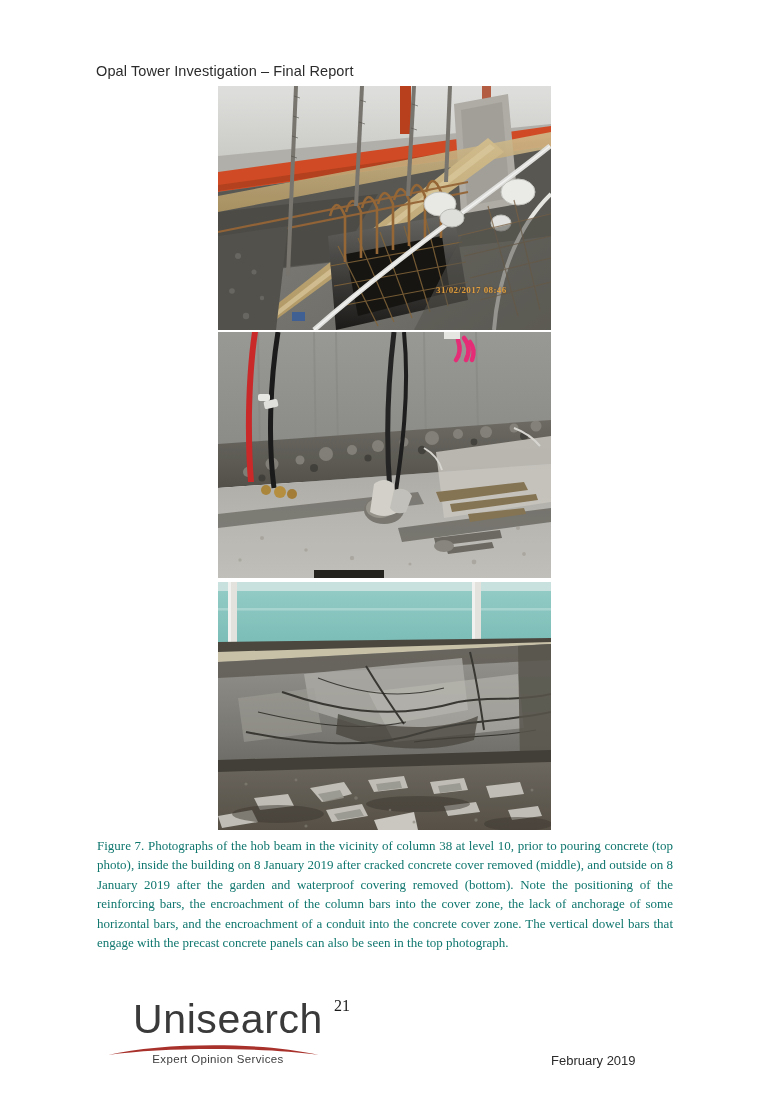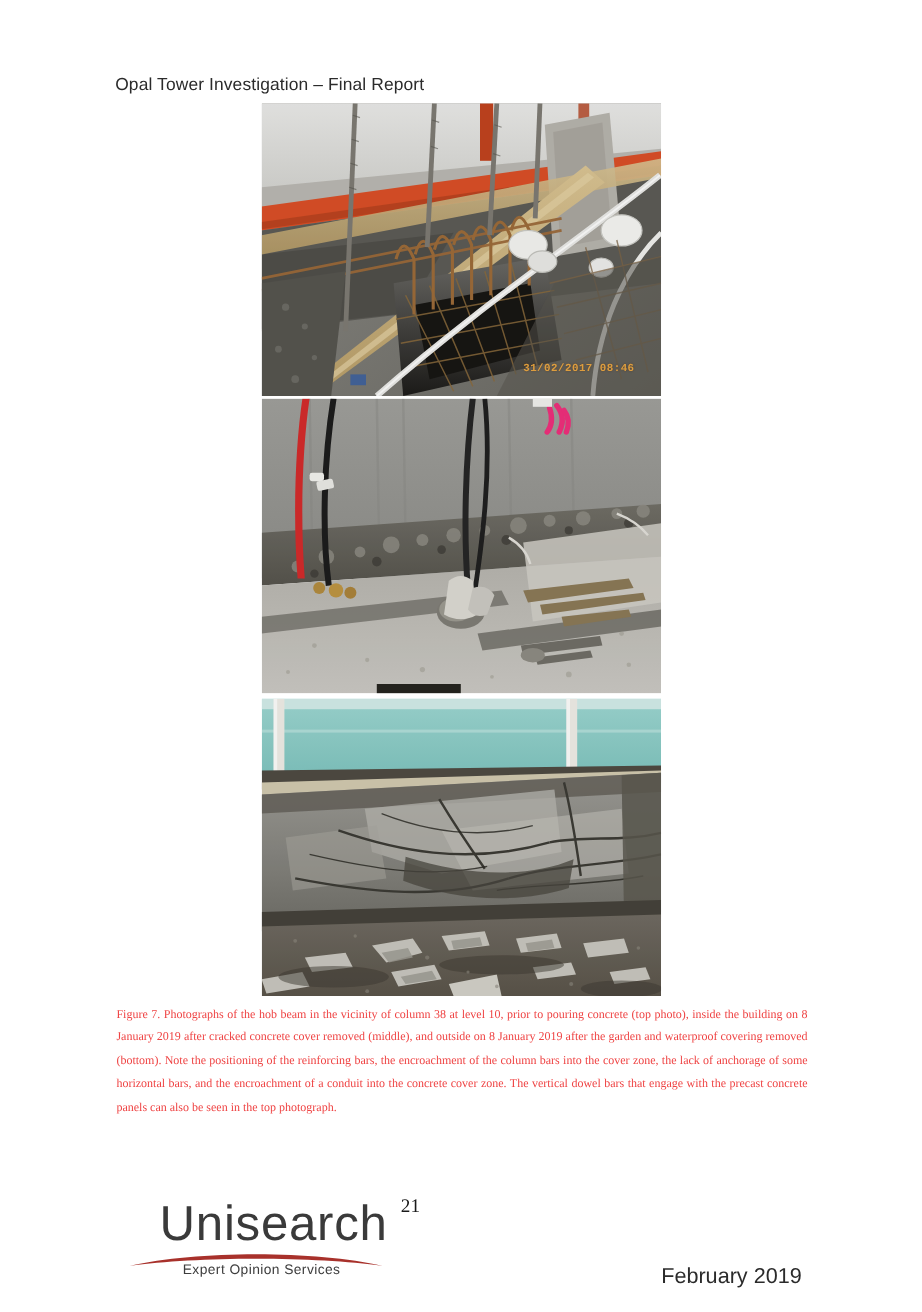--- a/index.html
+++ b/index.html
@@ -54,25 +54,25 @@
   .photo-middle  { height: 246px; margin-bottom: 4px; }
   .photo-bottom  { height: 248px; }
 
   
   .caption {
     position: absolute;
     left: 97px;
     top: 836px;
     width: 576px;
     font-family: "Liberation Serif", serif;
-    font-size: 10px;
+    font-size: 13px;
     line-height: 19.4px;
     text-align: justify;
     text-justify: inter-word;
-    color: #ef4444;
+    color: #0f766e;
   }
   .caption > span { display: inline; }
 
   
   .page-number {
     position: absolute;
     left: 0;
     top: 997px;
     width: 684px;
     text-align: center;
@@ -118,31 +118,31 @@
     color: #3d3d3d;
     white-space: nowrap;
   }
 
   
   .footer-date {
     position: absolute;
     left: 551px;
     top: 1053px;
     font-family: "Liberation Sans", sans-serif;
-    font-size: 18px;
+    font-size: 13px;
     color: #2b2b2b;
     white-space: nowrap;
   }
 
   
   .timestamp {
     position: absolute;
     left: 218px;
-    top: 216px;
-    font-family: Liberation Mono, monospace;
+    top: 199px;
+    font-family: Liberation Serif, serif;
     font-size: 9px;
     font-weight: bold;
     color: #e8a33d;
     letter-spacing: 0.4px;
     opacity: 0.92;
     text-shadow: 0 0 2px rgba(80,40,0,0.5);
     white-space: nowrap;
   }
 </style>
 </head>

